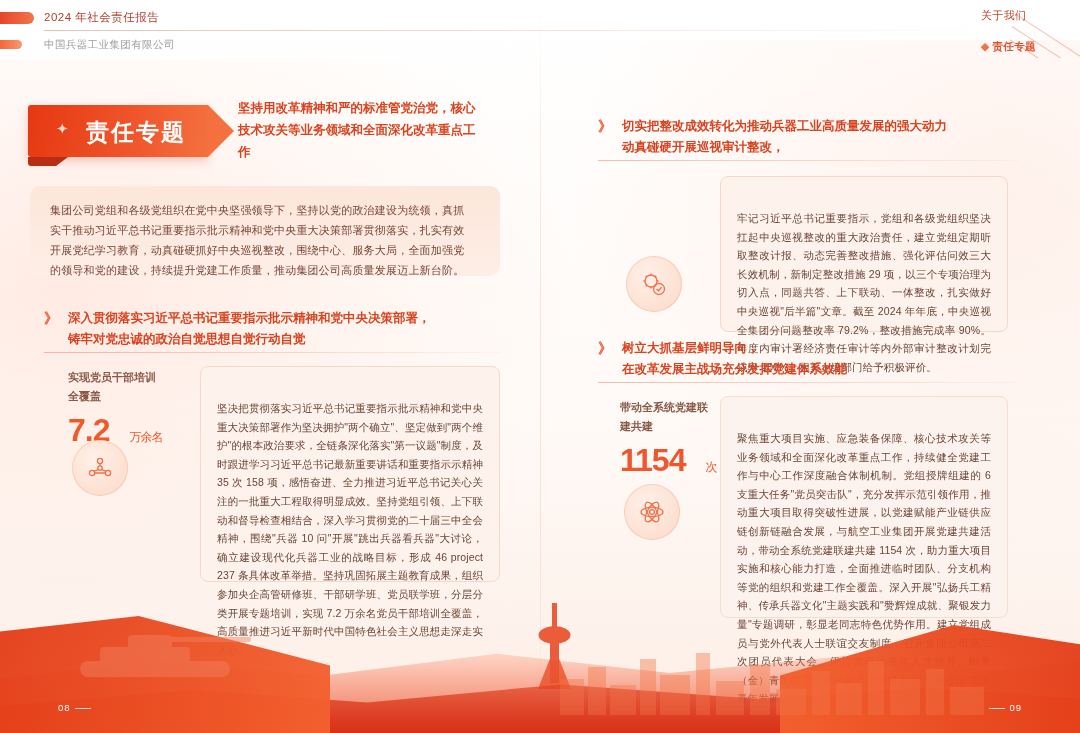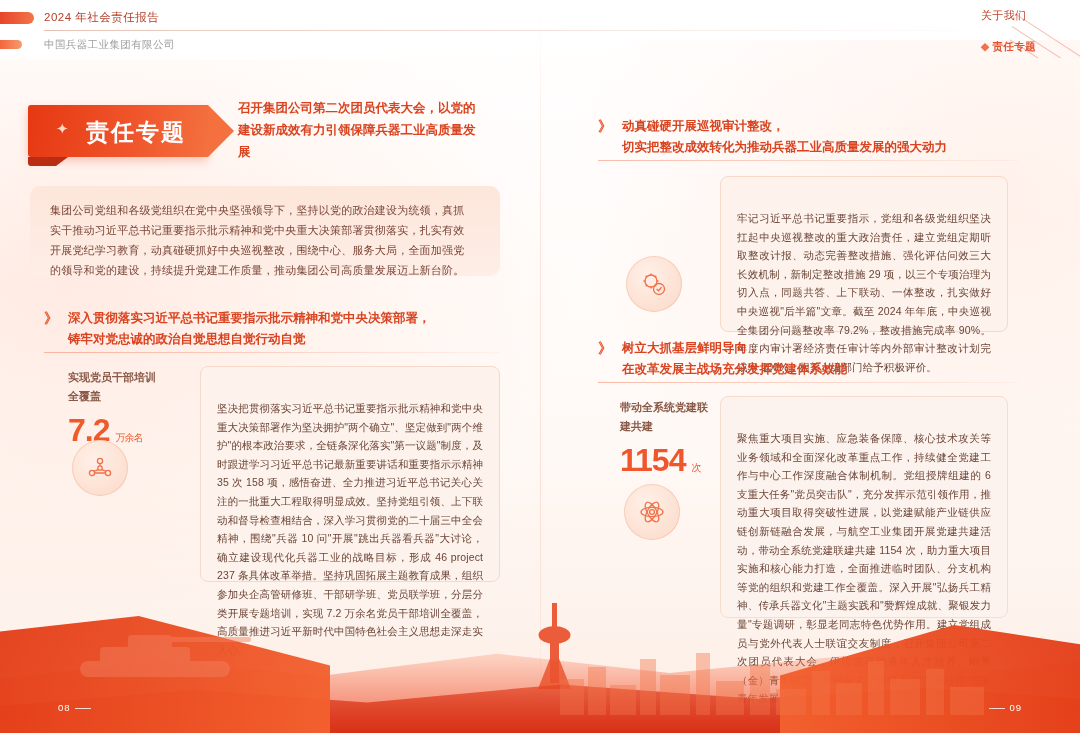--- a/index.html
+++ b/index.html
@@ -150,21 +150,21 @@
   }
   .body-card.plain { background:#fdf3ee; border-color:#f7ddcd; }
 
   
   .stat { position: absolute; }
   .stat .label { font-size: 11px; color: #8a5a48; line-height: 19px; font-weight: bold; }
   .stat .value {
     font-size: 32px; font-weight: bold; color: #ef5a2a;
     margin-top: 6px; letter-spacing: -1px;
   }
-  .stat .value .unit { font-size: 10px; font-weight: normal; margin-left: 6px; color:#ef5a2a; }
+  .stat .value .unit { font-size: 12px; font-weight: normal; margin-left: 20px; color:#ef5a2a; }
   .stat .value.blue { color: #f0562c; }
 
   .circ-icon {
     position: absolute; width: 56px; height: 56px; border-radius: 50%;
     background: radial-gradient(circle at 40% 35%, #fff0e8 0%, #fbd9c6 100%);
     box-shadow: inset 0 0 0 1px rgba(240,140,100,0.25);
   }
   .circ-icon svg { position: absolute; left: 50%; top: 50%; transform: translate(-50%,-50%); }
 
   
@@ -232,21 +232,21 @@
       <i style="left:2px; top:26px; width:80px; transform:rotate(33deg);"></i>
       <i style="left:-2px; top:38px; width:80px; transform:rotate(33deg);"></i>
     </div>
   </div>
 
   <div class="ribbon-wrap">
     <div class="ribbon"></div>
     <div class="ribbon-tail"></div>
     <div class="ribbon-spark">✦</div>
     <div class="ribbon-text">责任专题</div>
-    <div class="ribbon-head">召开集团公司第二次团员代表大会，以党的建设新成效有力引领保障兵器工业高质量发展</div>
+    <div class="ribbon-head">坚持用改革精神和严的标准管党治党，核心技术攻关等业务领域和全面深化改革重点工作</div>
   </div>
 
   <div class="lead-card" style="left:30px; top:186px; width:470px; height:90px;">
     <span>集团公司党组和各级党组织在党中央坚强领导下，坚持以党的政治建设为统领，真抓实干推动习近平总书记重要指示批示精神和党中央重大决策部署贯彻落实，扎实有效开展党纪学习教育，动真碰硬抓好中央巡视整改，围绕中心、服务大局，全面加强党的领导和党的建设，持续提升党建工作质量，推动集团公司高质量发展迈上新台阶。</span>
   </div>
 
   <div class="sec-head" style="left:44px; top:308px; width:450px;">
     <span class="chev">》</span>
     <div class="txt">
       <div>深入贯彻落实习近平总书记重要指示批示精神和党中央决策部署，</div>
@@ -276,22 +276,22 @@
     </svg>
   </div>
 
   <div class="body-card" style="left:200px; top:366px; width:300px; height:216px;">
     <span>坚决把贯彻落实习近平总书记重要指示批示精神和党中央重大决策部署作为坚决拥护"两个确立"、坚定做到"两个维护"的根本政治要求，全链条深化落实"第一议题"制度，及时跟进学习习近平总书记最新重要讲话和重要指示示精神 35 次 158 项，感悟奋进、全力推进习近平总书记关心关注的一批重大工程取得明显成效。坚持党组引领、上下联动和督导检查相结合，深入学习贯彻党的二十届三中全会精神，围绕"兵器 10 问"开展"跳出兵器看兵器"大讨论，确立建设现代化兵器工业的战略目标，形成 46 project 237 条具体改革举措。坚持巩固拓展主题教育成果，组织参加央企高管研修班、干部研学班、党员联学班，分层分类开展专题培训，实现 7.2 万余名党员干部培训全覆盖，高质量推进习近平新时代中国特色社会主义思想走深走实入心。</span>
   </div>
 
   <div class="sec-head" style="left:598px; top:116px; width:420px;">
     <span class="chev">》</span>
     <div class="txt">
+      <div>切实把整改成效转化为推动兵器工业高质量发展的强大动力</div>
       <div>动真碰硬开展巡视审计整改，</div>
-      <div>切实把整改成效转化为推动兵器工业高质量发展的强大动力</div>
     </div>
   </div>
   <div class="sec-rule" style="left:598px; top:160px; width:420px;"></div>
 
   <div class="circ-icon" style="left:626px; top:256px;">
     <svg width="30" height="30" viewBox="0 0 30 30">
       <g fill="none" stroke="#f0714a" stroke-width="1.3">
         <circle cx="12" cy="12" r="6"></circle>
         <path d="M12 4.5 v2 M12 17.5 v2 M4.5 12 h2 M17.5 12 h2 M6.7 6.7 l1.4 1.4 M15.9 15.9 l1.4 1.4 M17.3 6.7 l-1.4 1.4 M8.1 15.9 l-1.4 1.4"></path>
         <circle cx="20" cy="20" r="5.5"></circle>

